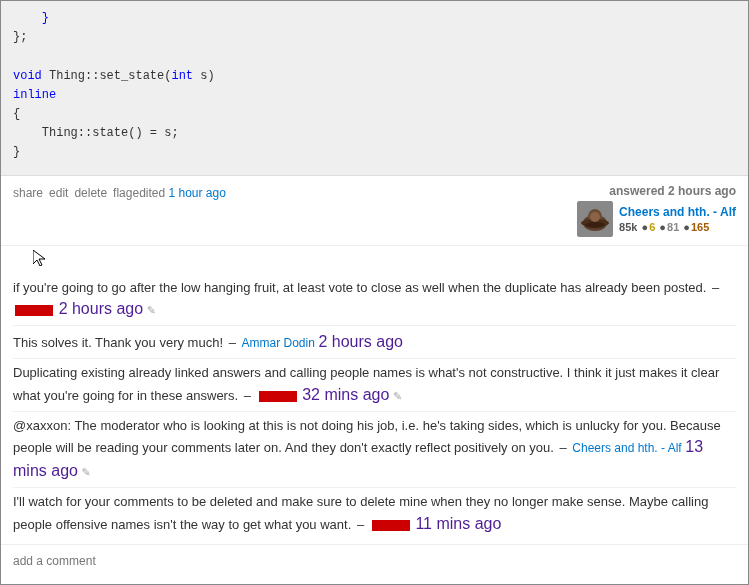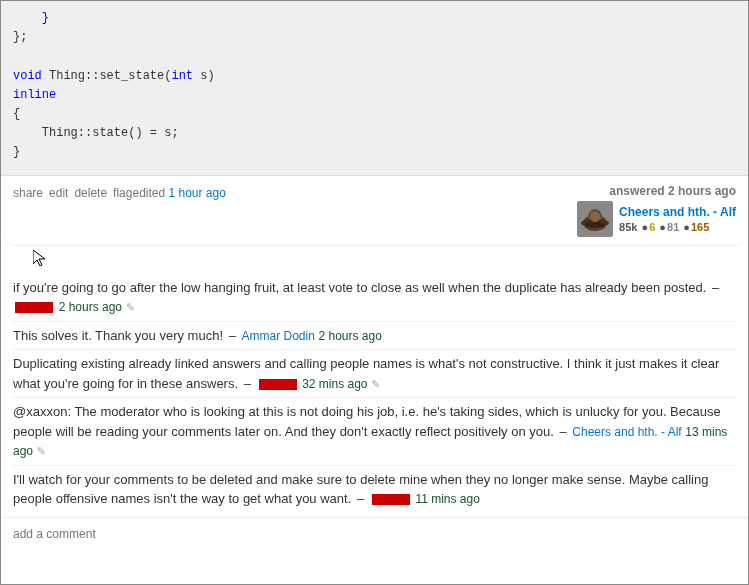--- a/index.html
+++ b/index.html
@@ -25,21 +25,20 @@
     }
     .code-block .kw { color: #00f; }
 
     
     .action-bar {
       display: flex;
       align-items: flex-start;
       padding: 8px 12px;
       border-bottom: 1px solid #eee;
       gap: 0;
-      border-radius: 15px;
     }
     .action-links {
       display: flex;
       gap: 6px;
       align-items: center;
       flex: 0 0 auto;
       margin-top: 2px;
     }
     .action-links a {
       color: #777;
@@ -110,21 +109,21 @@
     .comment {
       padding: 4px 0;
       font-size: 13px;
       line-height: 1.5;
       color: #333;
       border-bottom: 1px solid #f0f0f0;
     }
     .comment:last-child { border-bottom: none; }
     .comment-text { display: inline; }
     .comment-user { color: #0077cc; text-decoration: none; font-size: 12px; }
-    .comment-time { color: #14532d; font-size: 12px; }
+    .comment-time { color: #4c1d95; font-size: 16px; }
     .comment-edit-icon {
       color: #aaa;
       font-size: 11px;
       cursor: pointer;
     }
     .redacted-med {
       display: inline-block;
       background: #cc0000;
       width: 38px;
       height: 11px;

